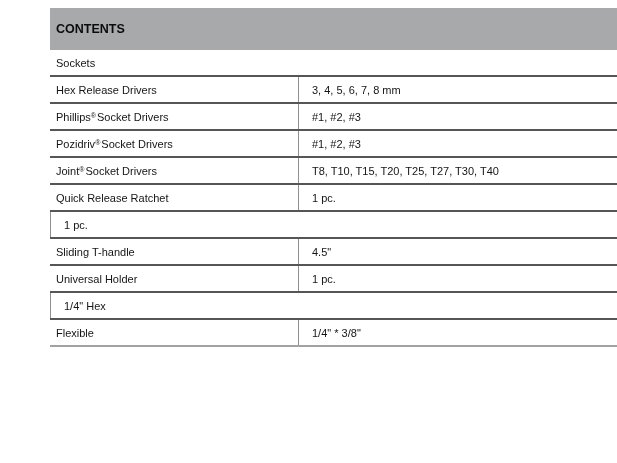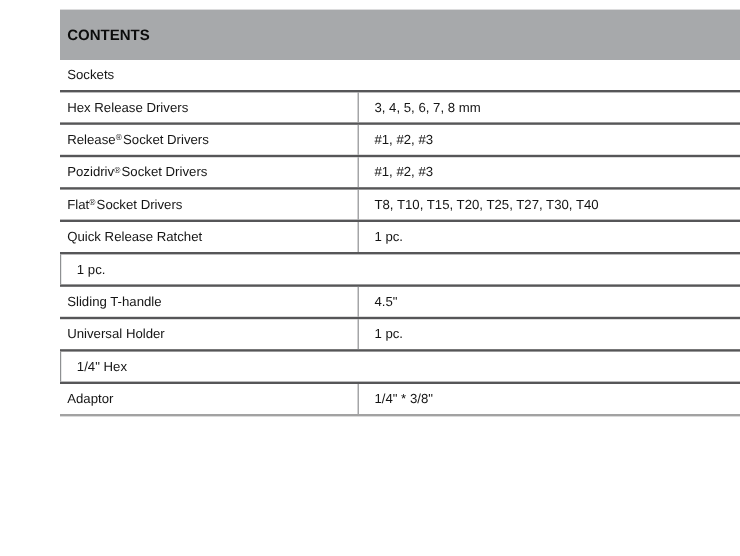--- a/index.html
+++ b/index.html
@@ -57,37 +57,37 @@
   <div class="row">
     <div class="cell item">
         <span>Hex Release Drivers</span>
         <sup class="reg"></sup>
         <span></span>
       </div>
     <div class="cell value">3, 4, 5, 6, 7, 8 mm</div>
   </div>
   <div class="row">
     <div class="cell item">
-        <span>Release</span>
+        <span>Phillips</span>
         <sup class="reg">®</sup>
         <span> Socket Drivers</span>
       </div>
     <div class="cell value">#1, #2, #3</div>
   </div>
   <div class="row">
     <div class="cell item">
         <span>Pozidriv</span>
         <sup class="reg">®</sup>
         <span> Socket Drivers</span>
       </div>
     <div class="cell value">#1, #2, #3</div>
   </div>
   <div class="row">
     <div class="cell item">
-        <span>Flat</span>
+        <span>Joint</span>
         <sup class="reg">®</sup>
         <span> Socket Drivers</span>
       </div>
     <div class="cell value">T8, T10, T15, T20, T25, T27, T30, T40</div>
   </div>
   <div class="row">
     <div class="cell item">
         <span>Quick Release Ratchet</span>
         <sup class="reg"></sup>
         <span></span>
@@ -111,19 +111,19 @@
         <sup class="reg"></sup>
         <span></span>
       </div>
     <div class="cell value">1 pc.</div>
   </div>
   <div class="row">
     <div class="cell value">1/4" Hex</div>
   </div>
   <div class="row last">
     <div class="cell item">
-        <span>Adaptor</span>
+        <span>Flexible</span>
         <sup class="reg"></sup>
         <span></span>
       </div>
     <div class="cell value">1/4" * 3/8"</div>
   </div>
 </div>
 
 </body></html>

